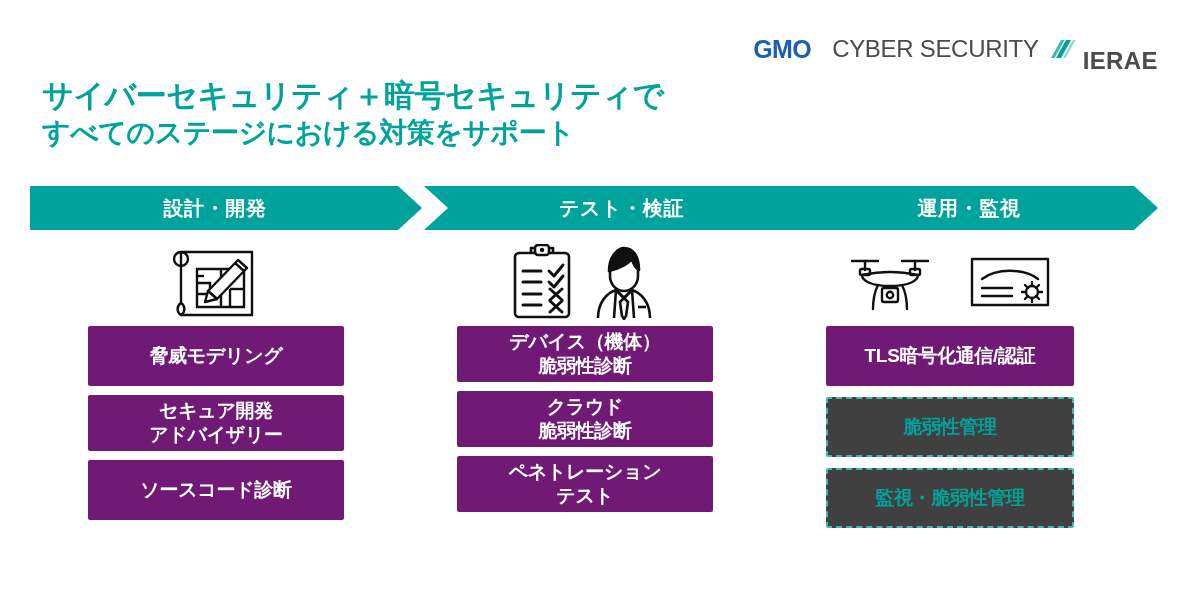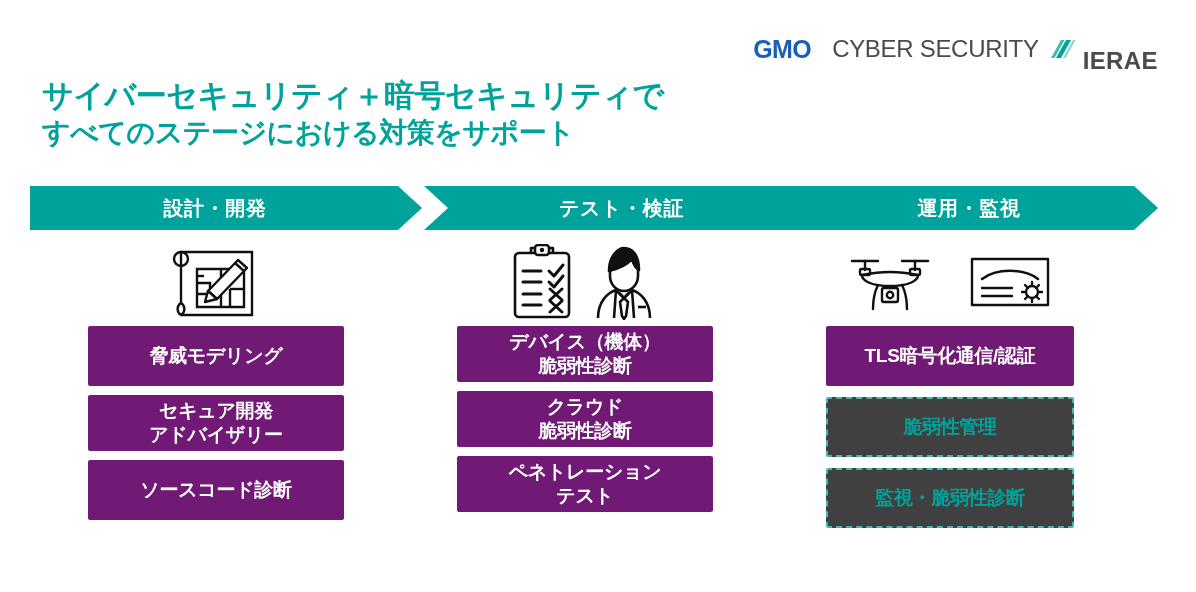--- a/index.html
+++ b/index.html
@@ -364,18 +364,18 @@
           </svg>
         </span>
       </div>
       <div class="box box-1line">
         <span class="box-label">TLS暗号化通信/認証</span>
       </div>
       <div class="box box-1line dashed">
         <span class="box-label">脆弱性管理</span>
       </div>
       <div class="box box-1line dashed">
-        <span class="box-label">監視・脆弱性診断</span>
+        <span class="box-label">監視・脆弱性管理</span>
       </div>
     </div>
 
   </div>
 </div>
 
 </body></html>

